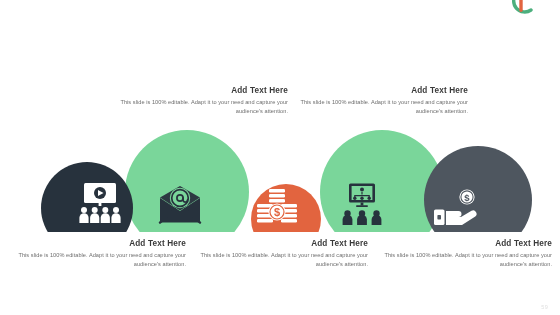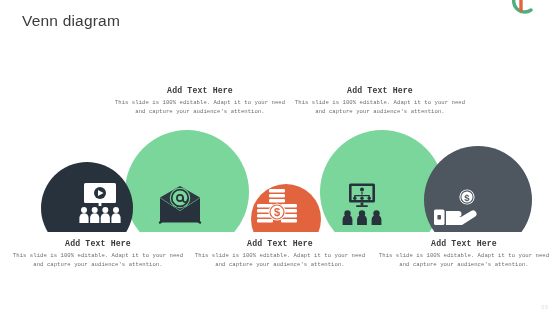--- a/index.html
+++ b/index.html
@@ -43,21 +43,21 @@
 
   
   .icon { position:absolute; display:block; }
   .i1 { left:76px;  top:182px; width:48px; height:42px; }
   .i2 { left:158px; top:184px; width:44px; height:40px; }
   .i3 { left:256px; top:188px; width:42px; height:38px; }
   .i4 { left:340px; top:183px; width:44px; height:42px; }
   .i5 { left:432px; top:188px; width:48px; height:38px; }
 
   
-  .cap { position:absolute; text-align:center;font-family:Liberation Mono, monospace; }
+  .cap { position:absolute; text-align:right; }
   .cap h4 {
     font-size:8.2px; font-weight:700; color:#3a3a3a;
     letter-spacing:.15px; margin-bottom:3px;
   }
   .cap p {
     font-size:5.6px; font-weight:400; color:#6e6e6e;
     line-height:1.62; letter-spacing:.05px;
   }
 
   .cap-t1 { left:112px; top:86px; width:176px; }
@@ -70,21 +70,20 @@
   .pageno {
     position:absolute; right:12px; bottom:5px;
     font-size:5.5px; color:#e0e0e0; letter-spacing:.3px;
   }
 </style>
 </head>
 <body>
 
 <div class="slide">
 
-  <div class="title">Venn diagram</div>
 
   <svg class="logo" viewBox="0 0 34 34">
     <path d="M27 8 A11 11 0 1 0 27 26" fill="none" stroke="#4caf7d" stroke-width="3.4" stroke-linecap="round"></path>
     <rect x="15.3" y="6" width="3.4" height="22" rx="1.7" fill="#e2643f"></rect>
   </svg>
 
   <div class="venn">
     <div class="circ c-g1"></div>
     <div class="circ c-g2"></div>
     <div class="circ c-d1"></div>

